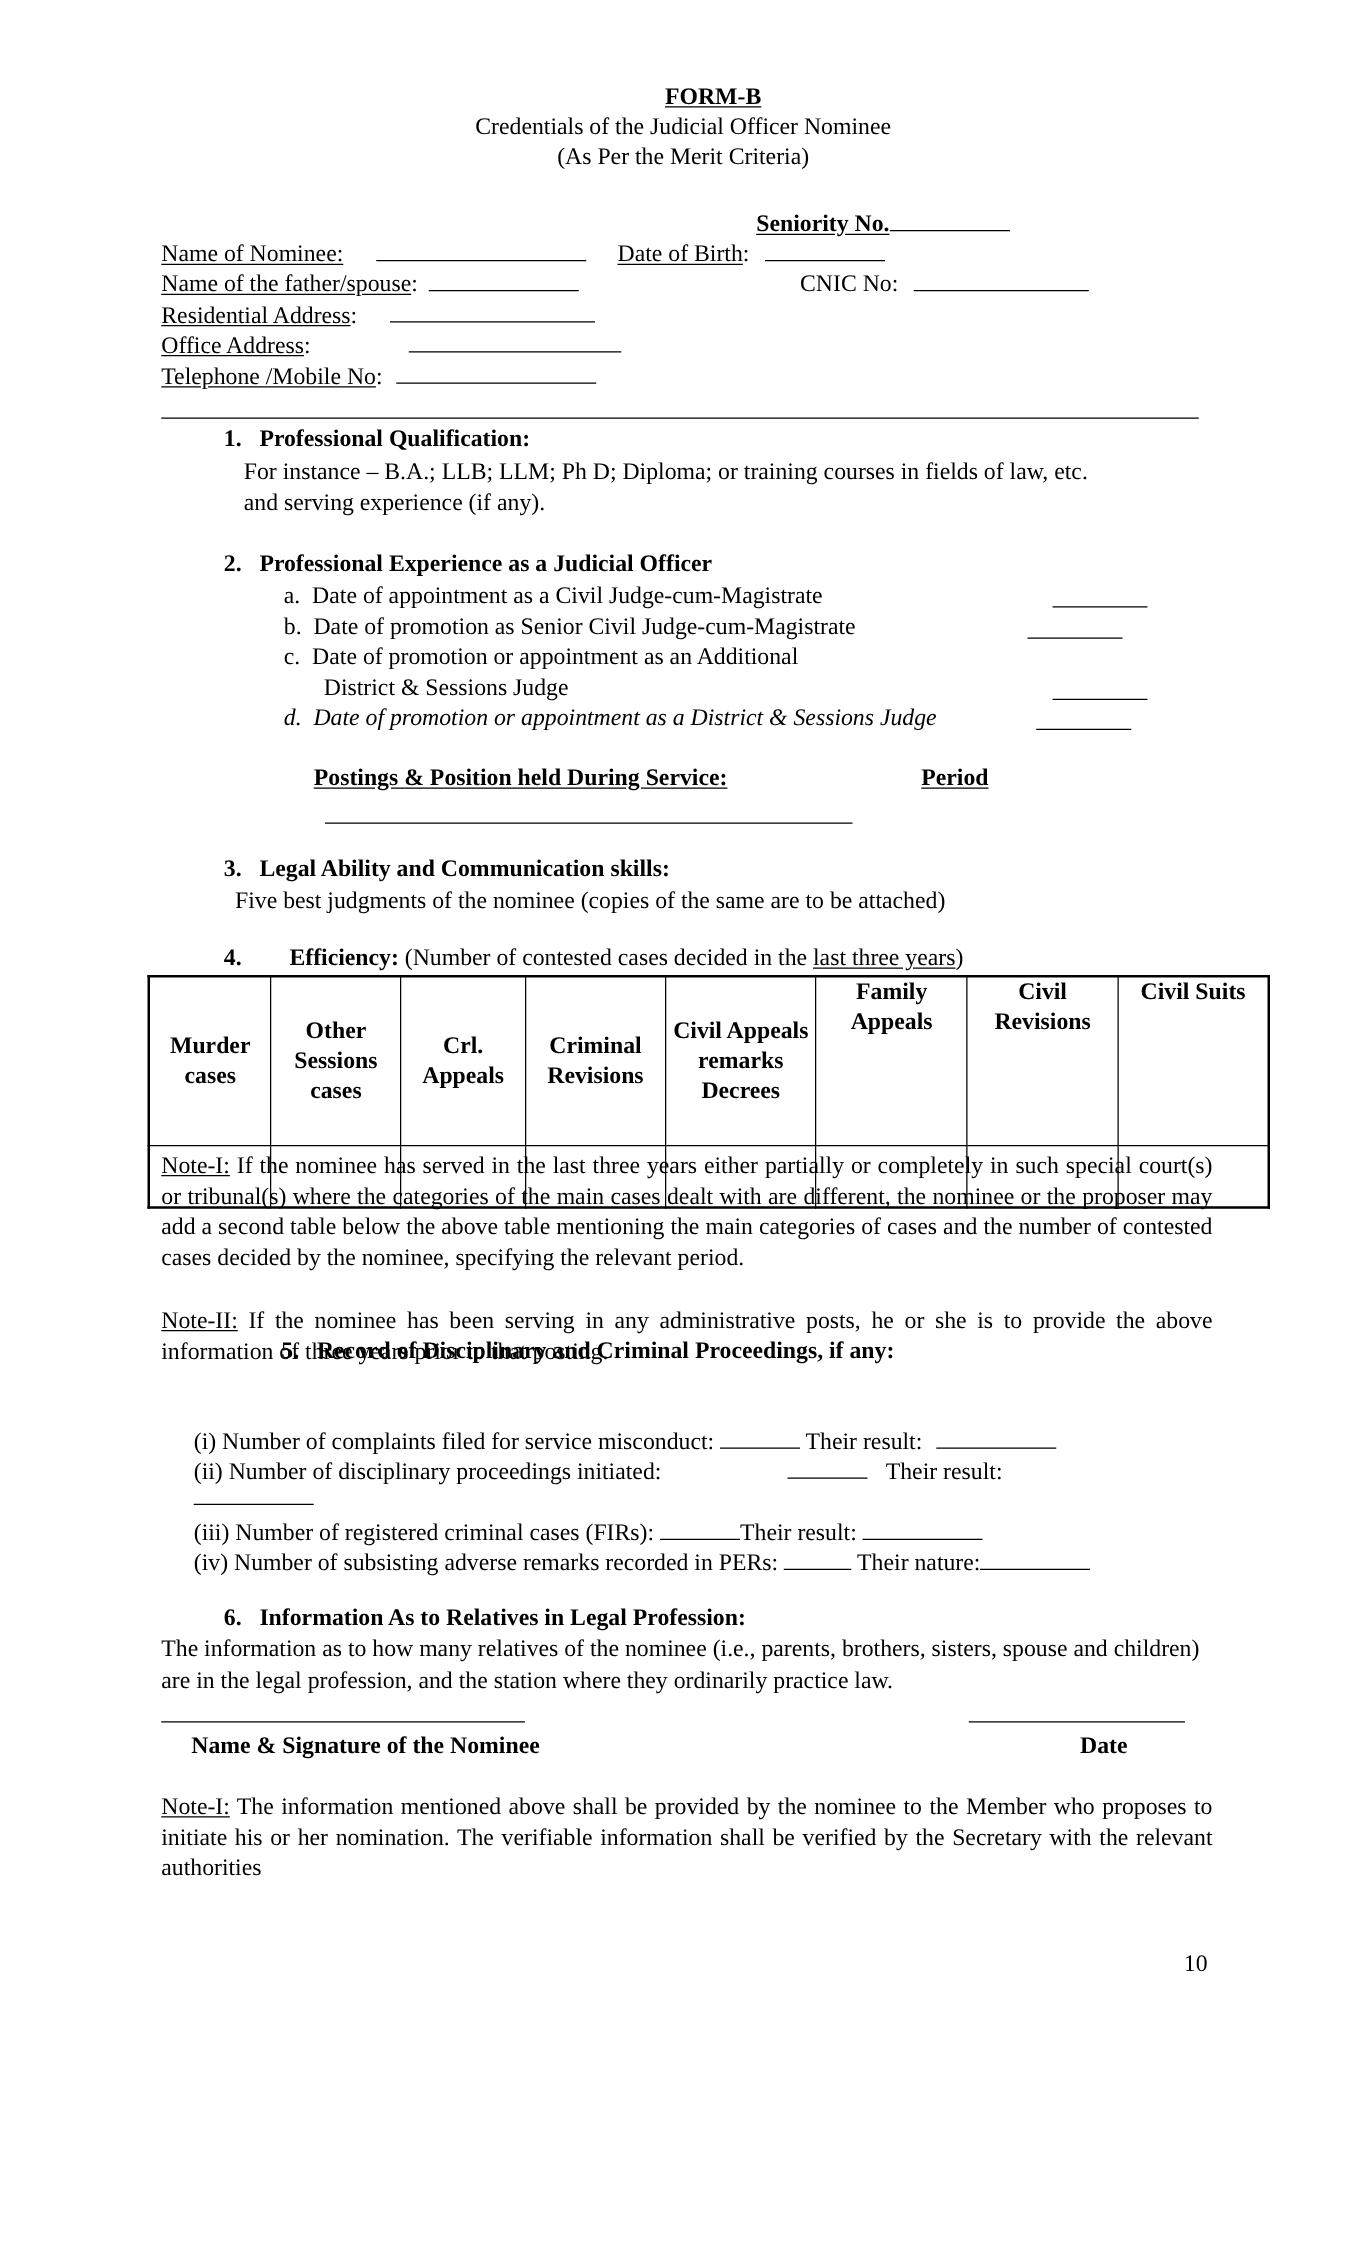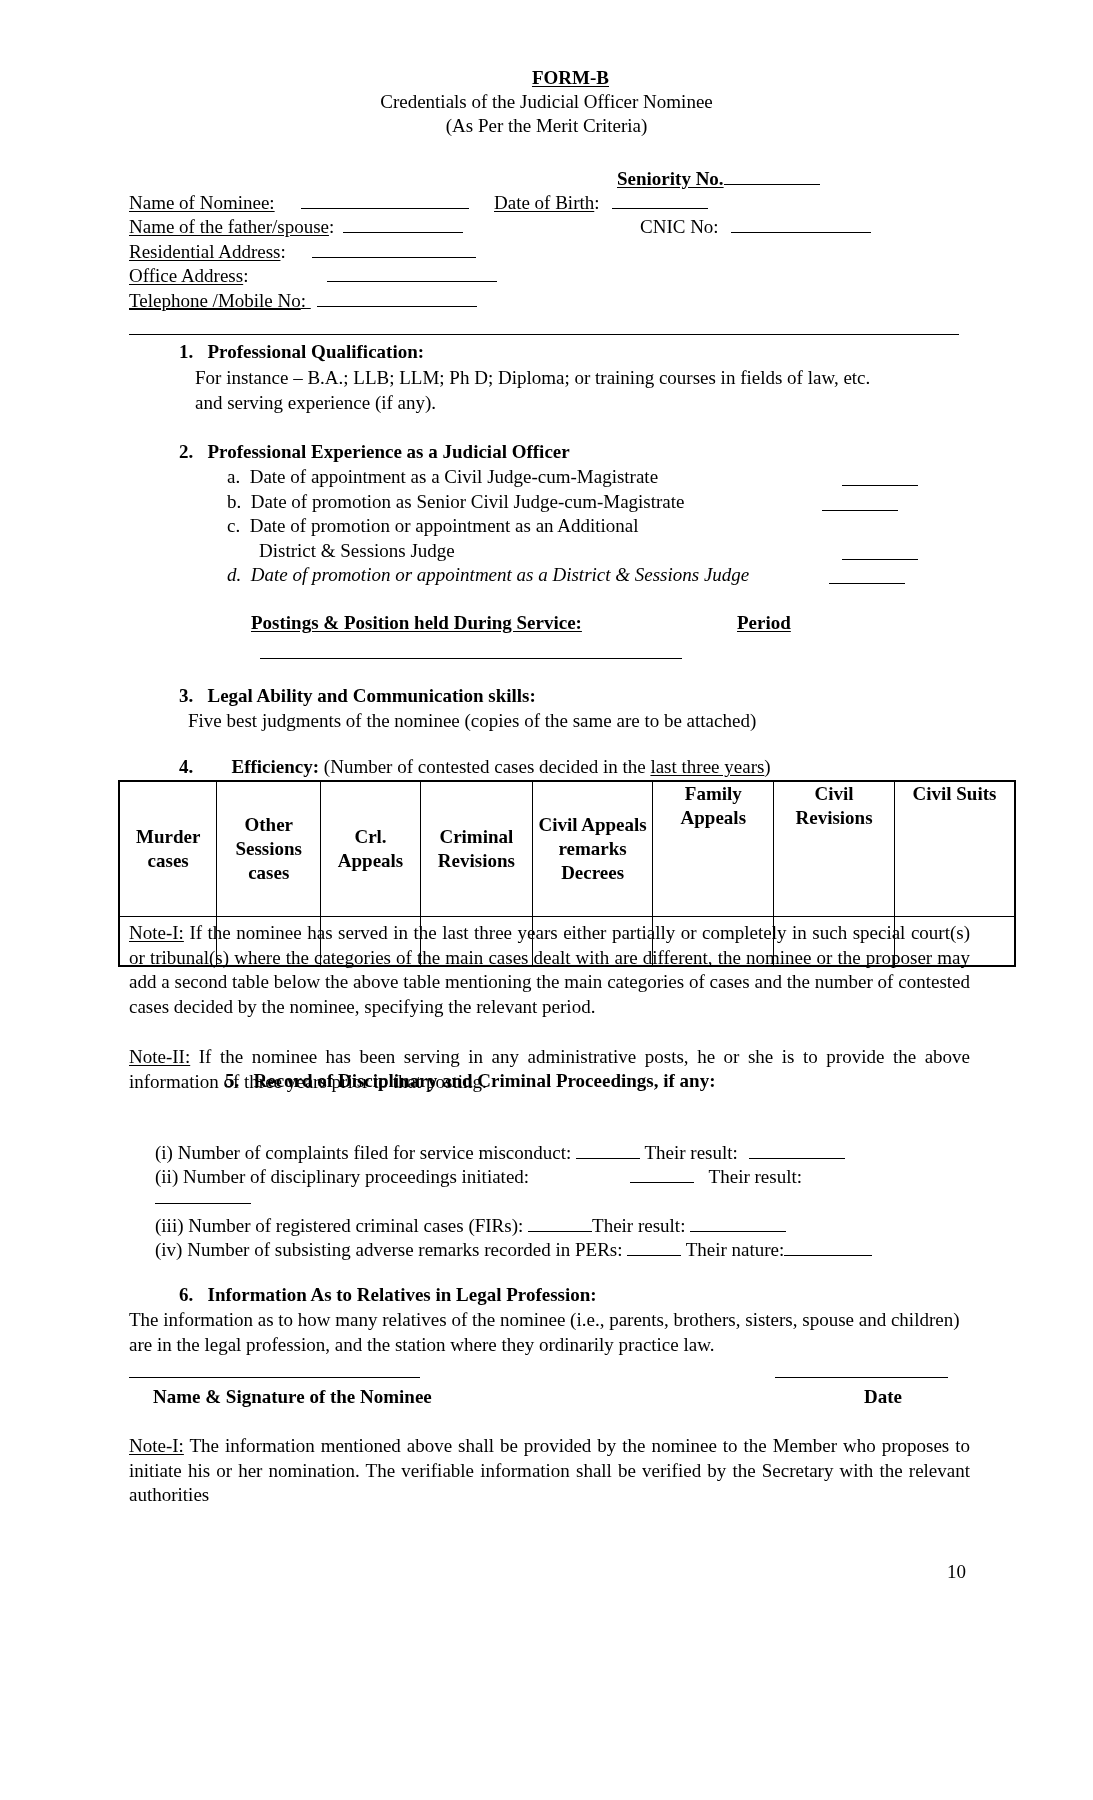--- a/index.html
+++ b/index.html
@@ -20,21 +20,21 @@
     table.eff tr.data td { height: 24px; }
     table.eff { border: 2px solid #000; }
   </style>
 </head>
 <body>
 
 <div class="abs center b u" style="top:66px;">FORM-B</div>
 <div class="abs center" style="top:90px;">Credentials of the Judicial Officer Nominee</div>
 <div class="abs center" style="top:114px;">(As Per the Merit Criteria)</div>
 
-<div class="abs" style="left:581px; top:166px;margin-left:12px;">
+<div class="abs" style="left:581px; top:166px;">
   <span class="b u">Seniority No.</span><span class="blank" style="width:96px;"></span>
 </div>
 
 <div class="abs" style="left:129px; top:190px;">
   <span class="u">Name of Nominee:</span>
   <span class="blank" style="width:168px; margin-left:22px;"></span>
 </div>
 <div class="abs" style="left:494px; top:190px;">
   <span class="u">Date of Birth</span><span>:</span>
   <span class="blank" style="width:96px; margin-left:8px;"></span>
@@ -50,21 +50,21 @@
 </div>
 
 <div class="abs" style="left:129px; top:239px;">
   <span class="u">Residential Address</span><span>:</span>
   <span class="blank" style="width:164px; margin-left:22px;"></span>
 </div>
 <div class="abs" style="left:129px; top:263px;">
   <span class="u">Office Address</span><span>:</span>
   <span class="blank" style="width:170px; margin-left:74px;"></span>
 </div>
-<div class="abs" style="left:129px; top:288px;text-decoration:underline;">
+<div class="abs" style="left:129px; top:288px;">
   <span class="u">Telephone /Mobile No</span><span>:</span>
   <span class="blank" style="width:160px; margin-left:6px;"></span>
 </div>
 
 <div class="hr" style="left:129px; top:334px; width:830px;"></div>
 
 <div class="abs b" style="left:155px; top:340px;">
   <span>1.</span>&nbsp;&nbsp;&nbsp;<span>Professional Qualification:</span>
 </div>
 <div class="abs" style="left:195px; top:366px;">For instance – B.A.; LLB; LLM; Ph D; Diploma; or training courses in fields of law, etc.</div>

